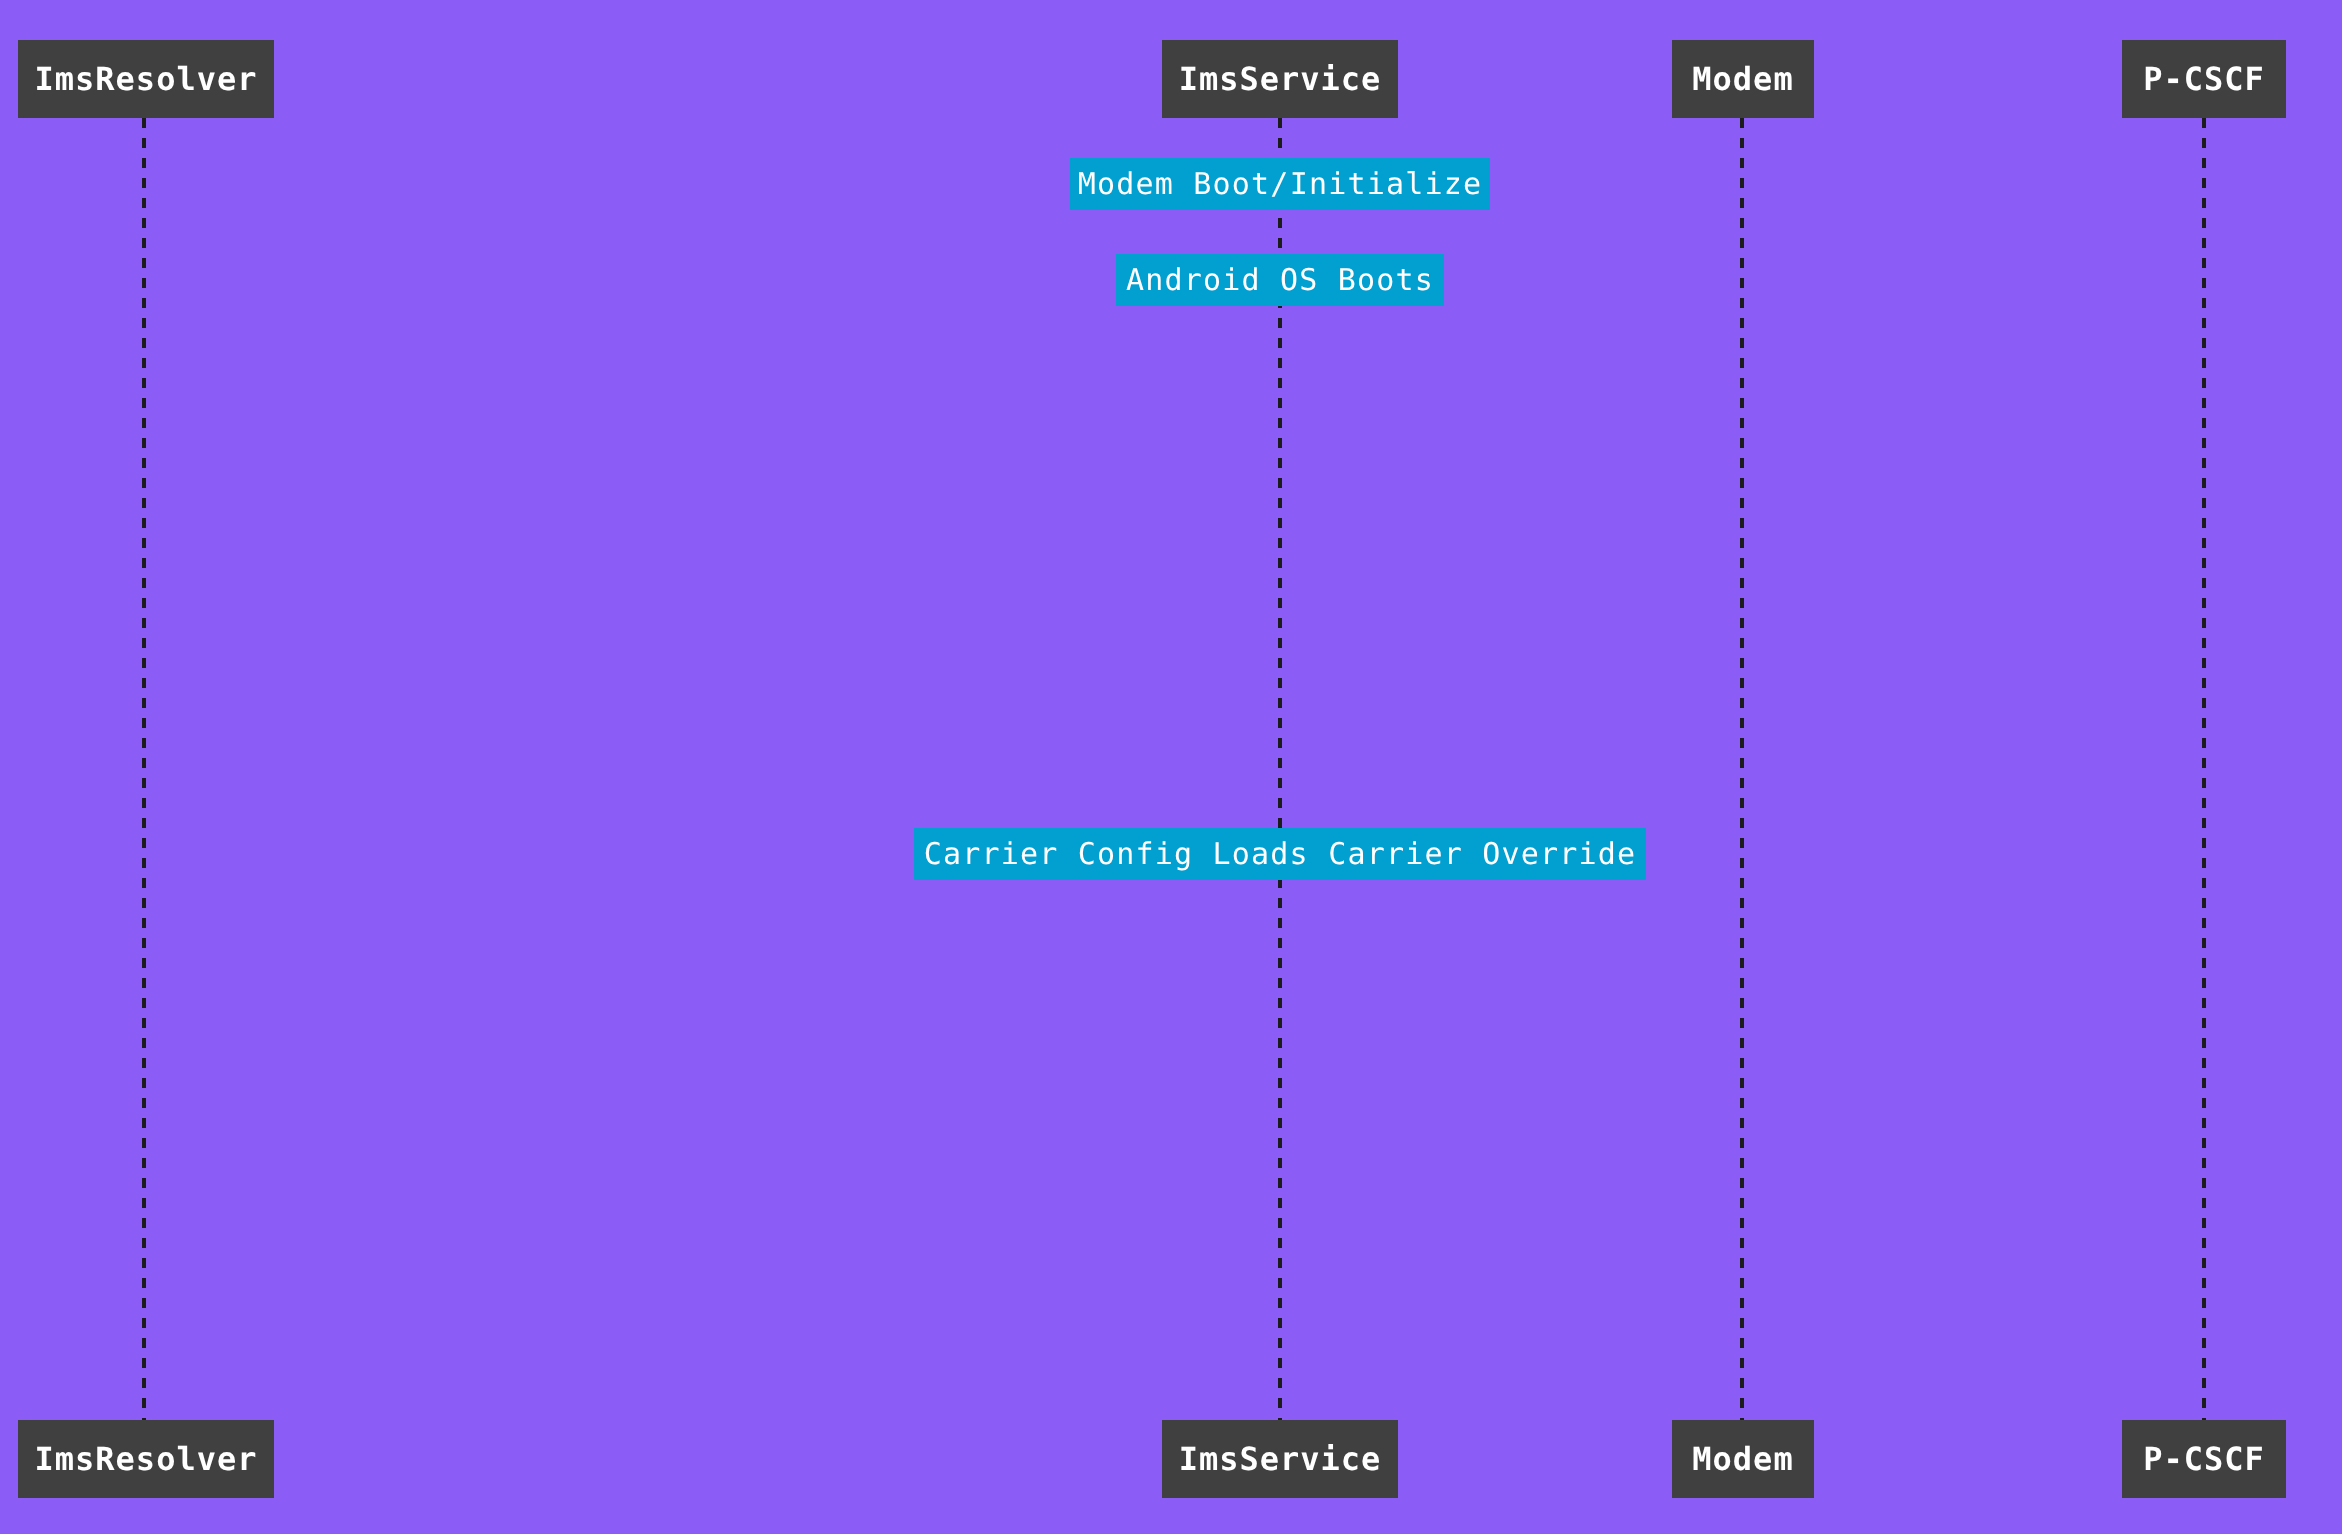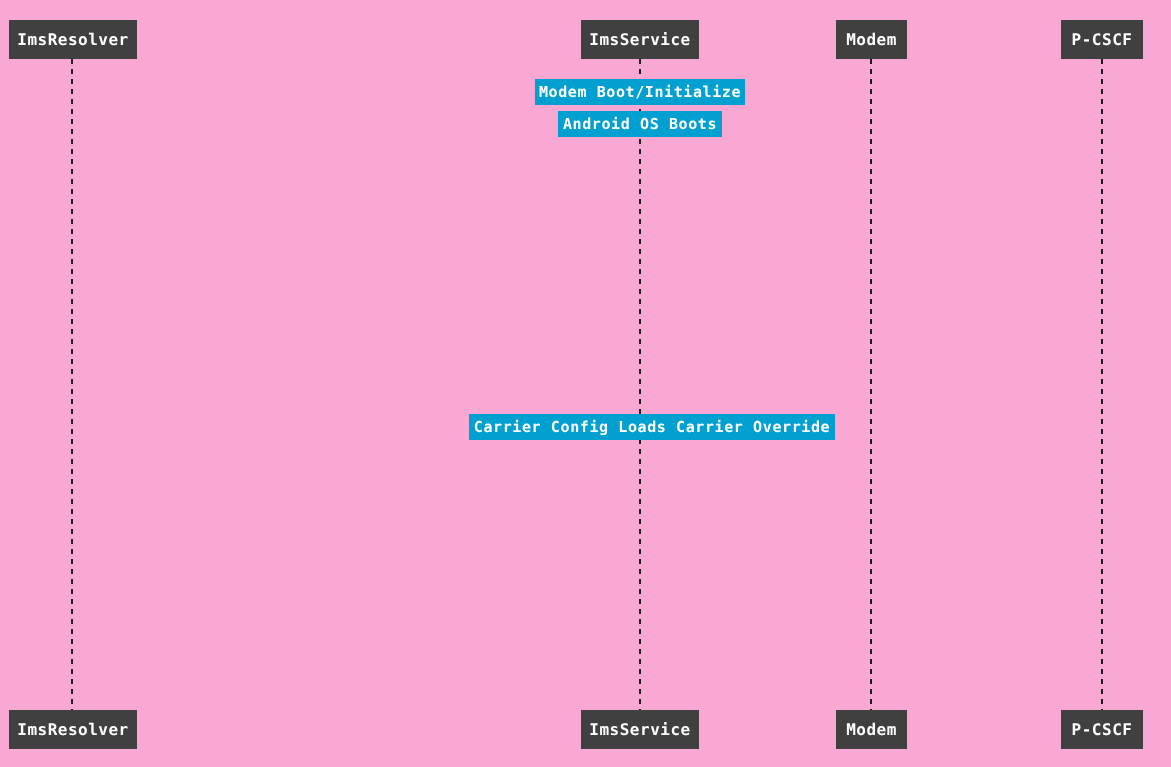--- a/index.html
+++ b/index.html
@@ -58,35 +58,35 @@
     text-rendering: geometricPrecision;
   }
 
   
   .note {
     position: absolute;
     background: #029FD1;
     color: #ffffff;
     font-family: "DejaVu Sans Mono", "Liberation Mono", monospace;
     font-size: 15px;
-    font-weight: bold;
+    font-weight: normal;
     letter-spacing: 0.6px;
     display: flex;
     align-items: center;
     justify-content: center;
     box-sizing: border-box;
     white-space: nowrap;
     text-rendering: geometricPrecision;
     z-index: 5;
   }
 </style>
 </head>
 <body style="background: rgb(0, 0, 0);">
 
-<div id="diagram" style="background: #f9a8d4;">
+<div id="diagram" style="background: #8b5cf6;">
 
 <div class="lifeline" style="left: 71px; top: 59px; height: 651px;"></div>
     <div class="lifeline" style="left: 639px; top: 59px; height: 651px;"></div>
     <div class="lifeline" style="left: 870px; top: 59px; height: 651px;"></div>
     <div class="lifeline" style="left: 1101px; top: 59px; height: 651px;"></div>
     <div class="participant" style="left: 9px; top: 20px; width: 128px; height: 39px; background: rgb(64, 64, 64); color: rgb(255, 255, 255);">
       <span>ImsResolver</span>
     </div>
     <div class="participant" style="left: 9px; top: 710px; width: 128px; height: 39px; background: rgb(64, 64, 64); color: rgb(255, 255, 255);">
       <span>ImsResolver</span>
@@ -105,19 +105,19 @@
     </div>
     <div class="participant" style="left: 1061px; top: 20px; width: 82px; height: 39px; background: rgb(64, 64, 64); color: rgb(255, 255, 255);">
       <span>P-CSCF</span>
     </div>
     <div class="participant" style="left: 1061px; top: 710px; width: 82px; height: 39px; background: rgb(64, 64, 64); color: rgb(255, 255, 255);">
       <span>P-CSCF</span>
     </div>
     <div class="note" style="left: 535px; top: 79px; width: 210px; height: 26px; background: rgb(2, 159, 209); color: rgb(255, 255, 255);">
       <span>Modem Boot/Initialize</span>
     </div>
-    <div class="note" style="left: 558px; top: 111px; width: 164px; height: 26px; background: rgb(2, 159, 209); color: rgb(255, 255, 255);">
+    <div class="note" style="left: 558px; top: 127px; width: 164px; height: 26px; background: rgb(2, 159, 209); color: rgb(255, 255, 255);">
       <span>Android OS Boots</span>
     </div>
-    <div class="note" style="left: 457px; top: 414px; width: 366px; height: 26px; background: rgb(2, 159, 209); color: rgb(255, 255, 255); margin-left: 12px;">
+    <div class="note" style="left: 457px; top: 414px; width: 366px; height: 26px; background: rgb(2, 159, 209); color: rgb(255, 255, 255);">
       <span>Carrier Config Loads Carrier Override</span>
     </div>
   </div>
 
 </body></html>

